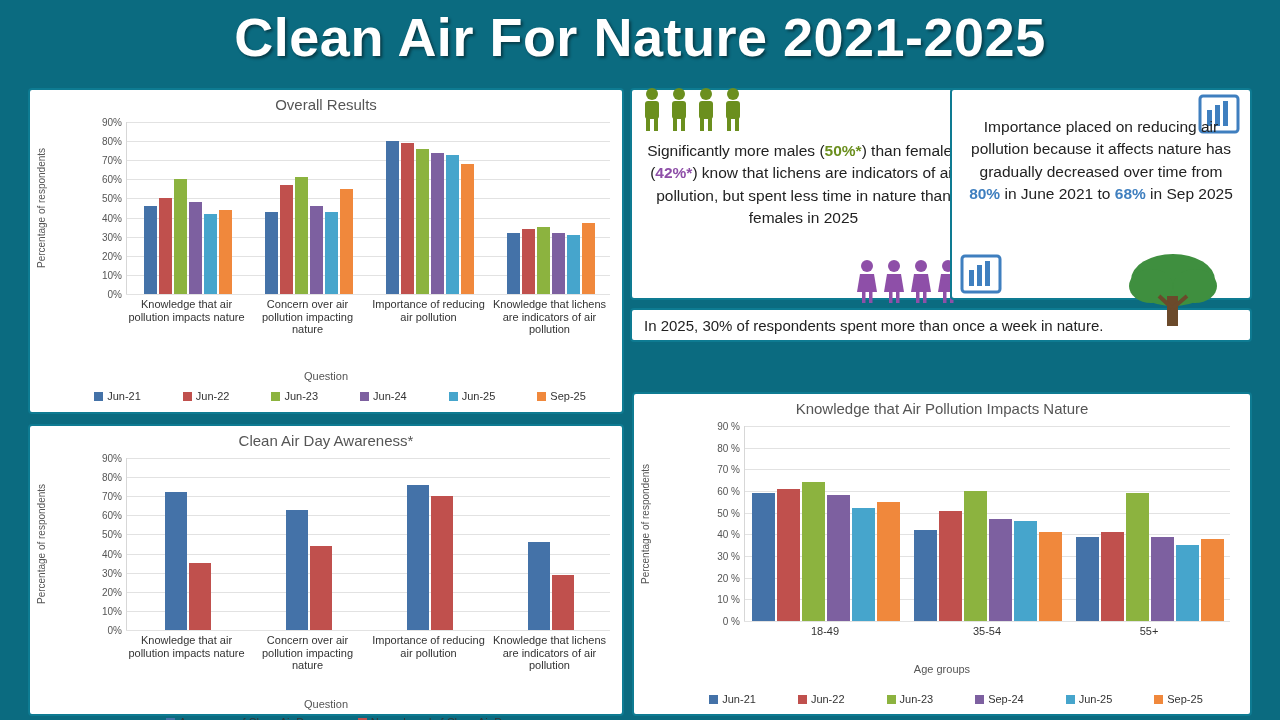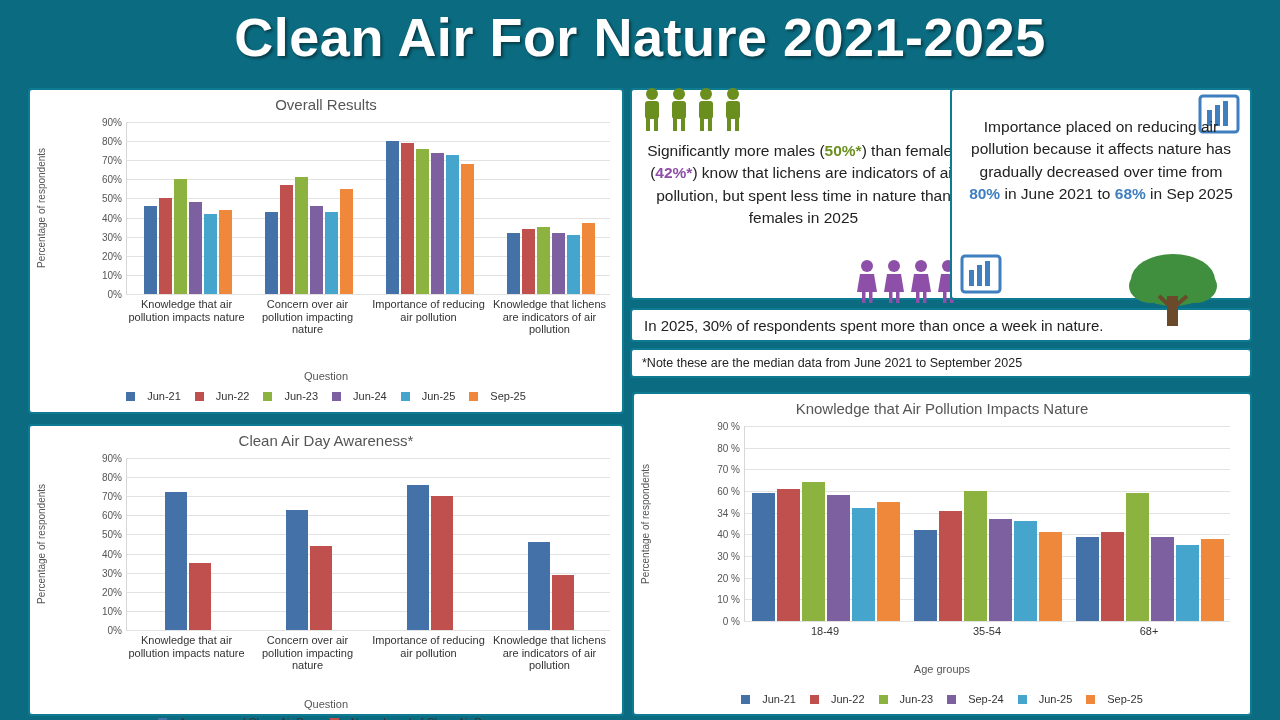--- a/index.html
+++ b/index.html
@@ -41,21 +41,21 @@
   .groups{position:absolute;left:0;right:0;bottom:0;top:0;display:flex;}
   .group{flex:1;display:flex;align-items:flex-end;justify-content:center;gap:2px;position:relative;}
   .bar{width:13px;}
   .cat-labels{position:absolute;left:0;right:0;display:flex;}
   .cat{flex:1;text-align:center;font-size:11px;color:#333;line-height:1.15;}
   .xlabel{position:absolute;text-align:center;font-size:11px;color:#555;width:100%;}
   .legend{
     position:absolute;left:0;width:100%;display:flex;justify-content:center;
     gap:14px;font-size:11px;color:#333;align-items:center;flex-wrap:wrap;
   }
-  .legend .item{display:flex;align-items:center;gap:12px;}
+  .legend .item{display:flex;align-items:center;gap:4px;margin-left:28px;}
   .swatch{width:9px;height:9px;display:inline-block;}
 
   
   .stat-card{padding:8px 26px;}
   .stat-text{
     font-size:15.5px;line-height:1.45;text-align:center;color:#222;
   }
   .bold-green{color:#6b8f1e;font-weight:bold;}
   .bold-purple{color:#8e4fa8;font-weight:bold;}
   .bold-blue{color:#3f7fbf;font-weight:bold;}
@@ -263,23 +263,20 @@
       <ellipse cx="70" cy="36" rx="22" ry="17" fill="#3f8f3f"></ellipse>
       <rect x="42" y="46" width="11" height="30" fill="#6b4a2b"></rect>
       <path d="M47 58 L34 46 M48 58 L62 46" stroke="#6b4a2b" stroke-width="4" fill="none"></path>
     </svg>
   </div>
 
   <div class="card banner" style="left:630px;top:308px;width:622px;height:34px;">
     <span>In 2025, 30% of respondents spent more than once a week in nature.</span>
   </div>
 
-  <div class="card note" style="left:630px;top:348px;width:622px;height:30px;">
-    <span>*Note these are the median data from June 2021 to September 2025</span>
-  </div>
 
   <div class="card" style="left:28px;top:424px;width:596px;height:292px;">
     <div class="chart-title">Clean Air Day Awareness*</div>
     <div class="plotwrap" id="chart-cad" style="position:absolute;left:0;top:24px;width:592px;height:264px;">
         <div class="ylabel" style="left: 6px; top: 8px; height: 172px; display: flex; align-items: center; justify-content: center;">Percentage of respondents</div>
         <div class="ytick" style="top: 180px; right: 500px;">0%</div>
         <div class="grid" style="top: 180px; left: 96px; width: 484px;"></div>
         <div class="ytick" style="top: 160.889px; right: 500px;">10%</div>
         <div class="grid" style="top: 160.889px; left: 96px; width: 484px;"></div>
         <div class="ytick" style="top: 141.778px; right: 500px;">20%</div>
@@ -345,21 +342,21 @@
         <div class="ytick" style="top: 203px; right: 510px;">0 %</div>
         <div class="grid" style="top: 203px; left: 110px; width: 486px;"></div>
         <div class="ytick" style="top: 181.333px; right: 510px;">10 %</div>
         <div class="grid" style="top: 181.333px; left: 110px; width: 486px;"></div>
         <div class="ytick" style="top: 159.667px; right: 510px;">20 %</div>
         <div class="grid" style="top: 159.667px; left: 110px; width: 486px;"></div>
         <div class="ytick" style="top: 138px; right: 510px;">30 %</div>
         <div class="grid" style="top: 138px; left: 110px; width: 486px;"></div>
         <div class="ytick" style="top: 116.333px; right: 510px;">40 %</div>
         <div class="grid" style="top: 116.333px; left: 110px; width: 486px;"></div>
-        <div class="ytick" style="top: 94.6667px; right: 510px;">34 %</div>
+        <div class="ytick" style="top: 94.6667px; right: 510px;">50 %</div>
         <div class="grid" style="top: 94.6667px; left: 110px; width: 486px;"></div>
         <div class="ytick" style="top: 73px; right: 510px;">60 %</div>
         <div class="grid" style="top: 73px; left: 110px; width: 486px;"></div>
         <div class="ytick" style="top: 51.3333px; right: 510px;">70 %</div>
         <div class="grid" style="top: 51.3333px; left: 110px; width: 486px;"></div>
         <div class="ytick" style="top: 29.6667px; right: 510px;">80 %</div>
         <div class="grid" style="top: 29.6667px; left: 110px; width: 486px;"></div>
         <div class="ytick" style="top: 8px; right: 510px;">90 %</div>
         <div class="grid" style="top: 8px; left: 110px; width: 486px;"></div>
         <div class="plot" style="left: 110px; top: 8px; width: 486px; height: 195px;">
@@ -386,21 +383,21 @@
               <div class="bar" title="Jun-23: 59" style="width: 23px; height: 127.833px; background: rgb(140, 179, 63);"></div>
               <div class="bar" title="Sep-24: 39" style="width: 23px; height: 84.5px; background: rgb(125, 96, 160);"></div>
               <div class="bar" title="Jun-25: 35" style="width: 23px; height: 75.8333px; background: rgb(70, 165, 204);"></div>
               <div class="bar" title="Sep-25: 38" style="width: 23px; height: 82.3333px; background: rgb(240, 136, 60);"></div>
             </div>
           </div>
         </div>
         <div class="cat-labels" style="left: 110px; width: 486px; top: 207px;">
           <div class="cat">18-49</div>
           <div class="cat">35-54</div>
-          <div class="cat">68+</div>
+          <div class="cat">55+</div>
         </div>
         <div class="xlabel" style="top: 245px; left: 0px;">Age groups</div>
         <div class="legend" style="top: 275px;">
           <div class="item">
             <span class="swatch" style="background: rgb(68, 114, 168);"></span>
             <span>Jun-21</span>
           </div>
           <div class="item">
             <span class="swatch" style="background: rgb(192, 80, 77);"></span>
             <span>Jun-22</span>

